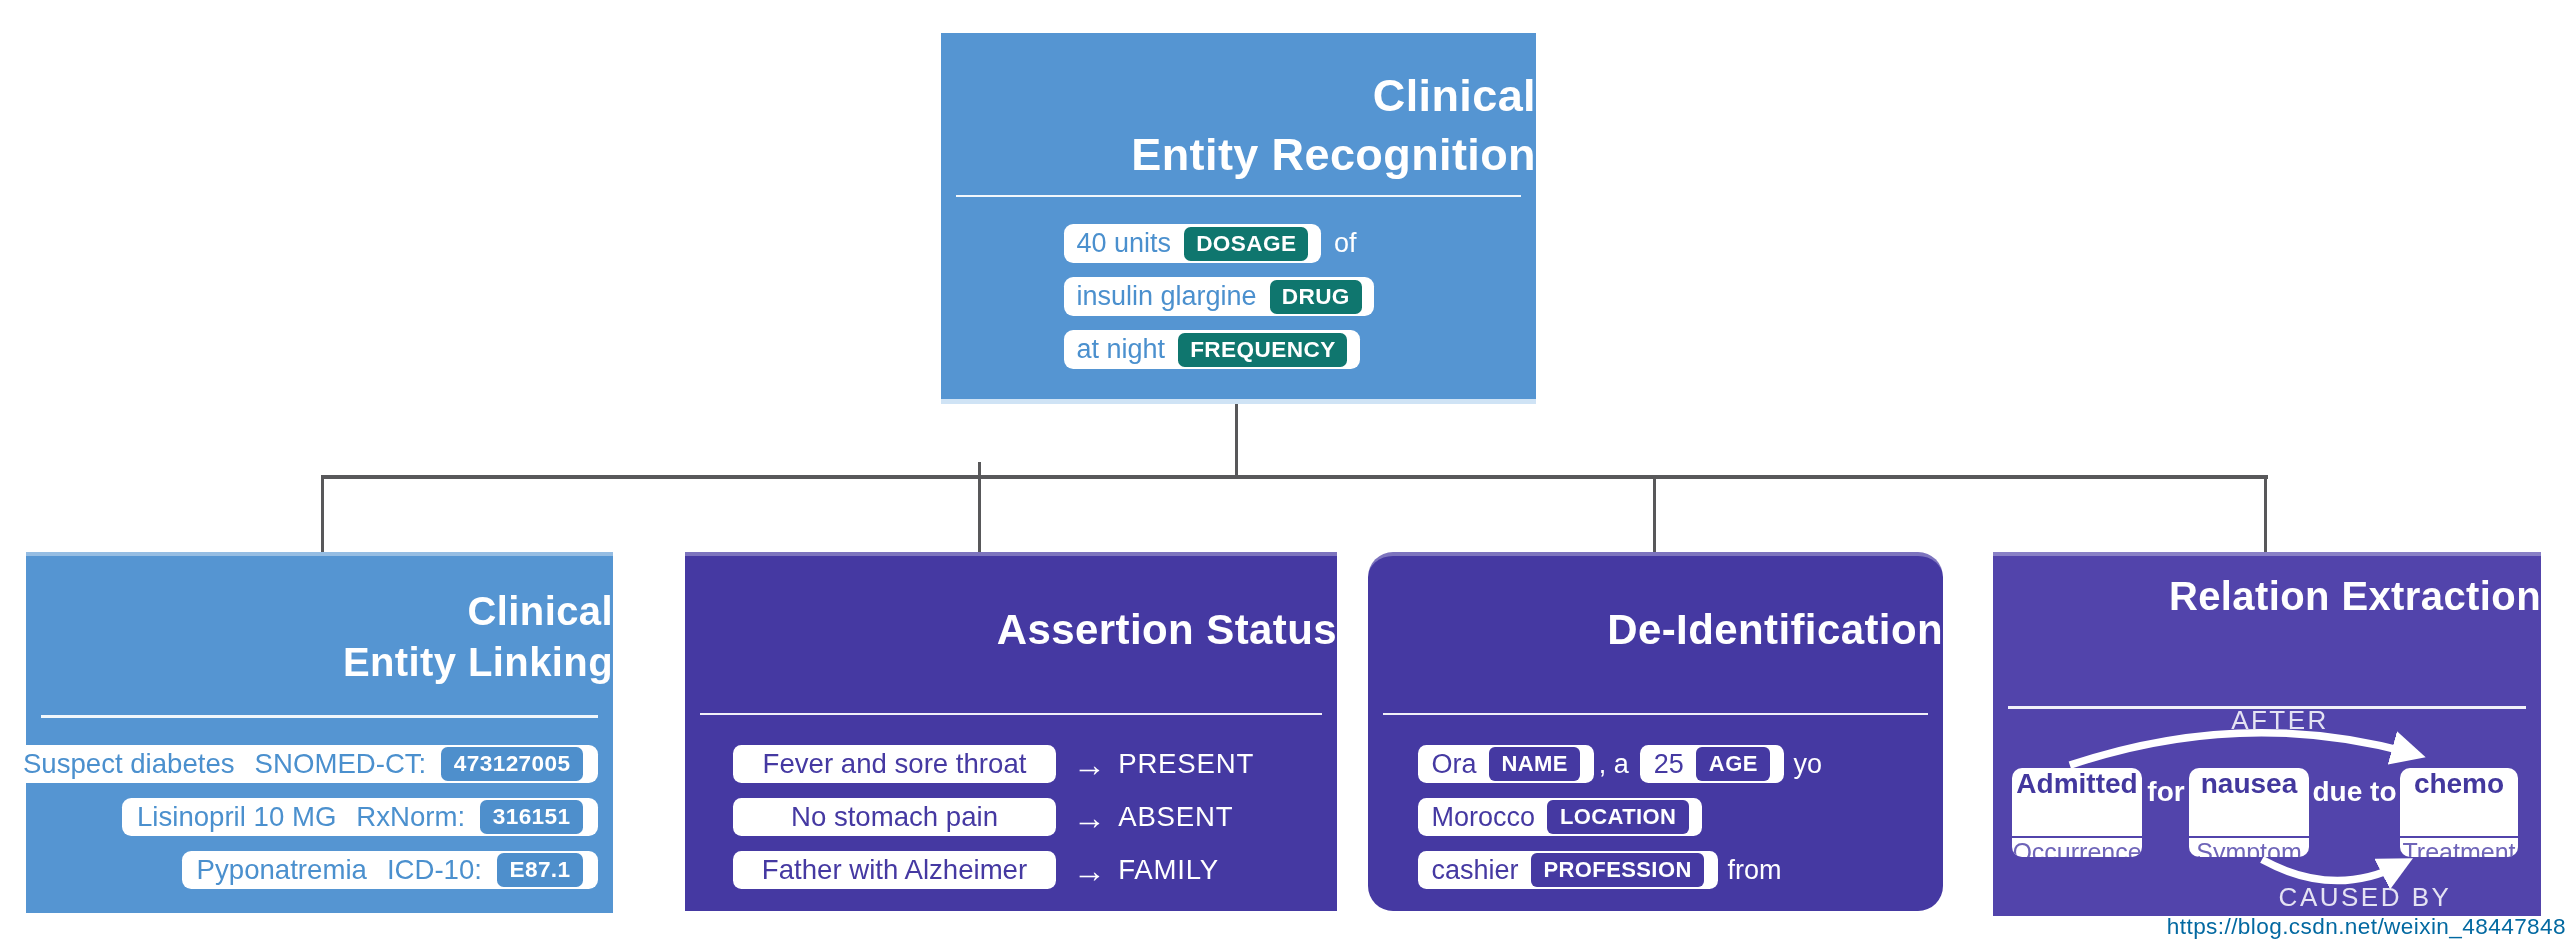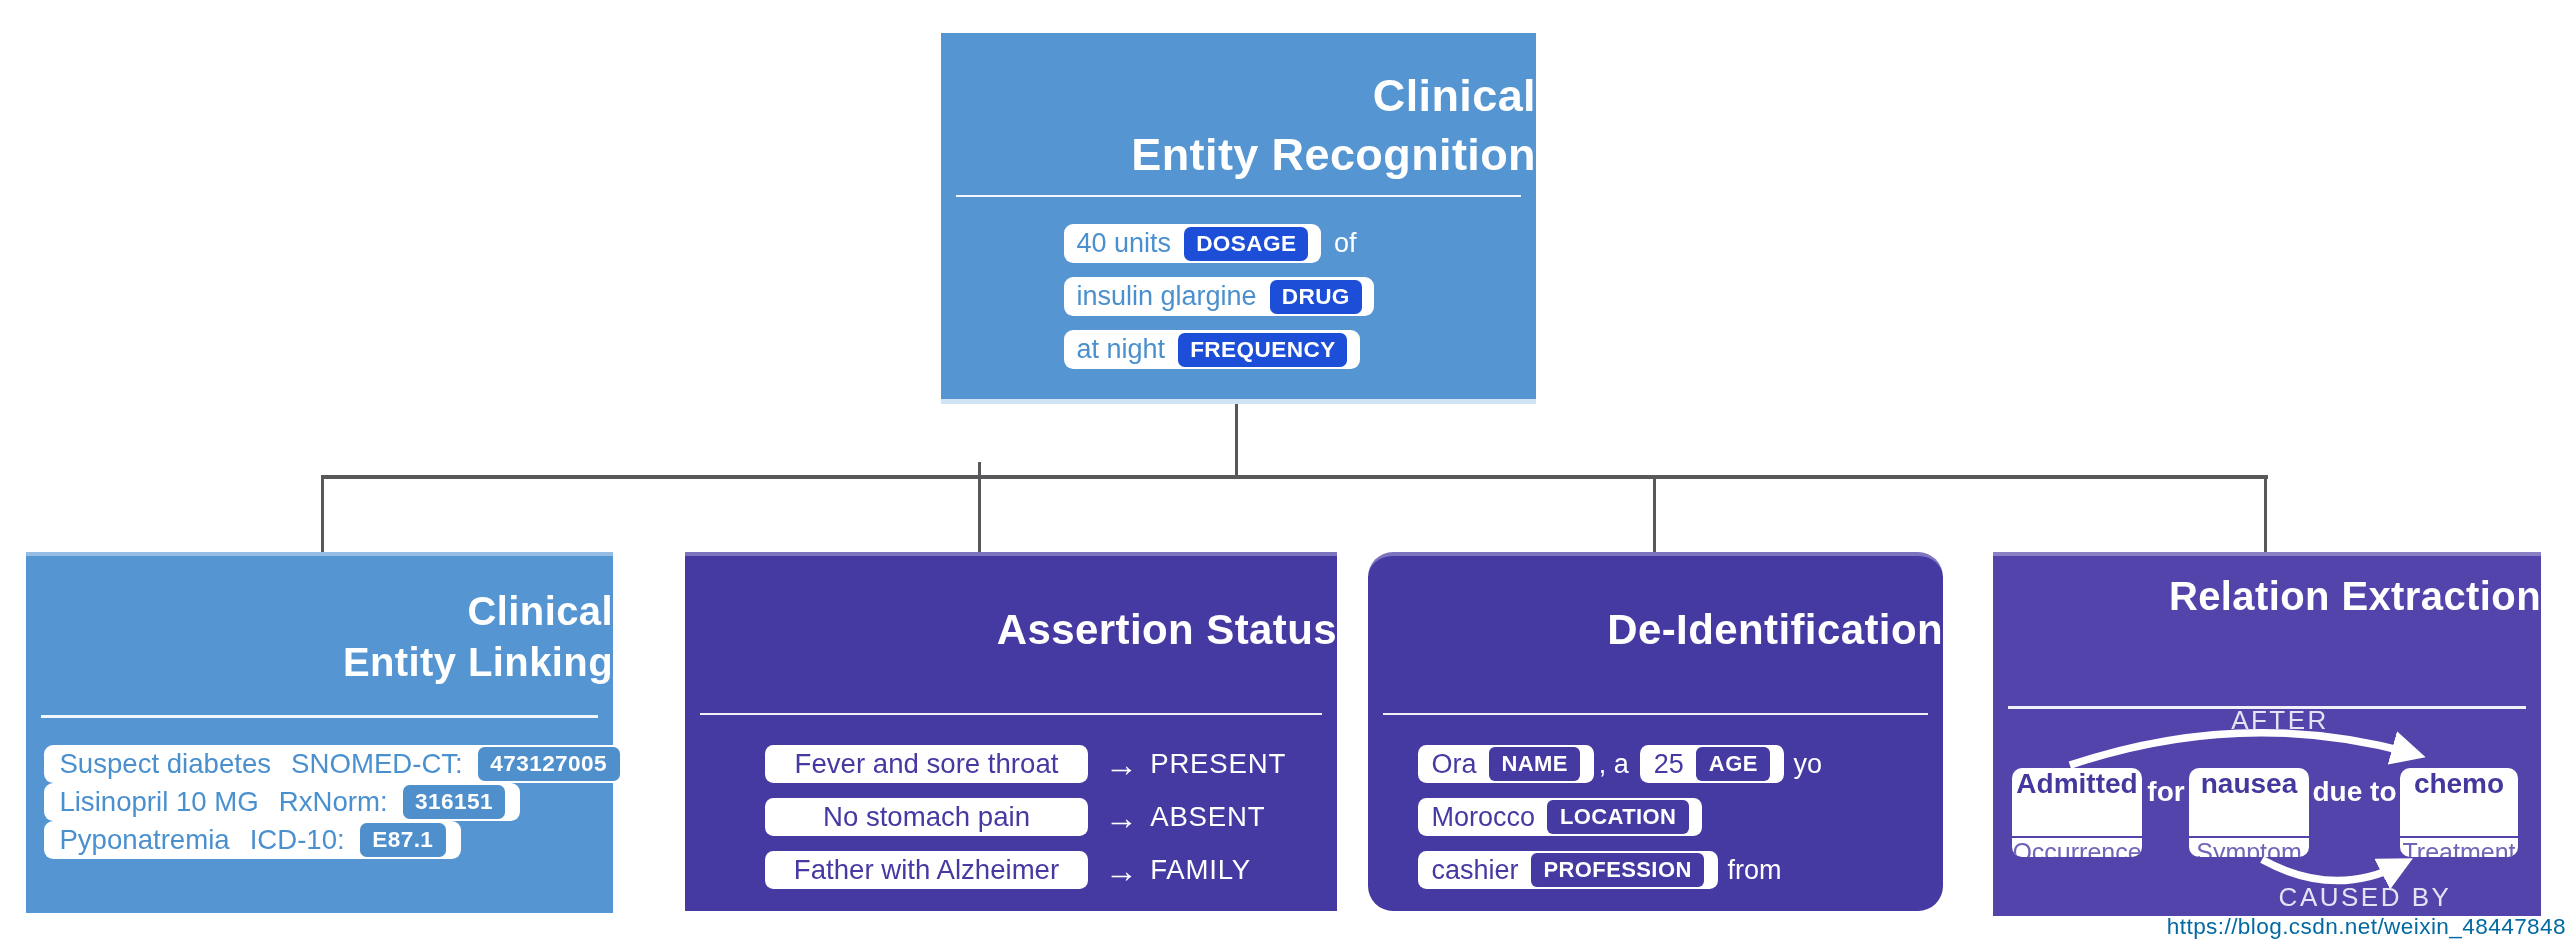--- a/index.html
+++ b/index.html
@@ -26,34 +26,34 @@
   .box-el .divider{margin-top:27.6px;}
   .box-as .divider,.box-de .divider{margin-top:56px;}
   .box-re .divider{margin-top:84px;}
   
   .rows{display:flex;flex-direction:column;align-items:flex-start;}
   .row-line{display:flex;align-items:center;}
   
   .box-top .rows{margin:27px 0 0 123px;gap:14px;}
   .ner-pill{display:inline-flex;align-items:center;background:#fff;border-radius:9.2px;height:39px;
             padding:0 12.5px;font-size:27px;color:#4b90ce;white-space:nowrap;justify-content:space-between;}
-  .ner-tag{margin-left:13.4px;background:#1d4ed8;color:#fff;font-weight:bold;font-size:22.6px;
+  .ner-tag{margin-left:13.4px;background:#0f766e;color:#fff;font-weight:bold;font-size:22.6px;
            border-radius:6.7px;padding:4.2px 11.7px;letter-spacing:0.4px;}
   .outside{color:#fff;font-size:27px;margin-left:13.4px;white-space:nowrap;}
   
-  .box-el .rows{margin:27px 15px 0 18.4px;}
+  .box-el .rows{margin:27px 15px 0 18.4px;gap:15px;align-items:flex-end;}
   .el-pill{display:inline-flex;align-items:center;background:#fff;border-radius:9.2px;height:38px;
            padding:0 15px;font-size:27.6px;color:#4b90ce;white-space:nowrap;}
   .el-sys{margin-left:20px;}
   .el-code{margin-left:15px;background:#4e8fcc;color:#fff;font-weight:bold;font-size:22.6px;
            border-radius:6.7px;padding:4.2px 12.5px;letter-spacing:0.4px;}
   
   .box-as .rows{margin:30px 0 0 48px;gap:15px;}
   .as-pill{display:inline-flex;align-items:center;justify-content:center;box-sizing:border-box;
-           width:323px;height:38px;background:#fff;border-radius:8.4px;color:#4539a2;font-size:27.6px;white-space:nowrap;margin-left:32px;}
+           width:323px;height:38px;background:#fff;border-radius:8.4px;color:#4539a2;font-size:27.6px;white-space:nowrap;}
   .as-label{margin-left:16.7px;display:inline-flex;align-items:center;gap:11.7px;color:#fff;
             font-size:27.6px;letter-spacing:0.8px;white-space:nowrap;}
   .as-arrow{font-size:33px;line-height:1;}
   
   .box-de .rows{margin:30px 0 0 50px;gap:15px;}
   .de-pill{display:inline-flex;align-items:center;background:#fff;border-radius:8.4px;height:38px;
            padding:0 13.4px;color:#4539a2;font-size:27px;white-space:nowrap;}
   .de-tag{margin-left:12.5px;background:#4539a2;color:#fff;font-weight:bold;font-size:22px;
           border-radius:5.9px;padding:4.2px 12.5px;letter-spacing:0.4px;}
   .de-out{color:#fff;font-size:27px;margin-left:10px;white-space:nowrap;}

